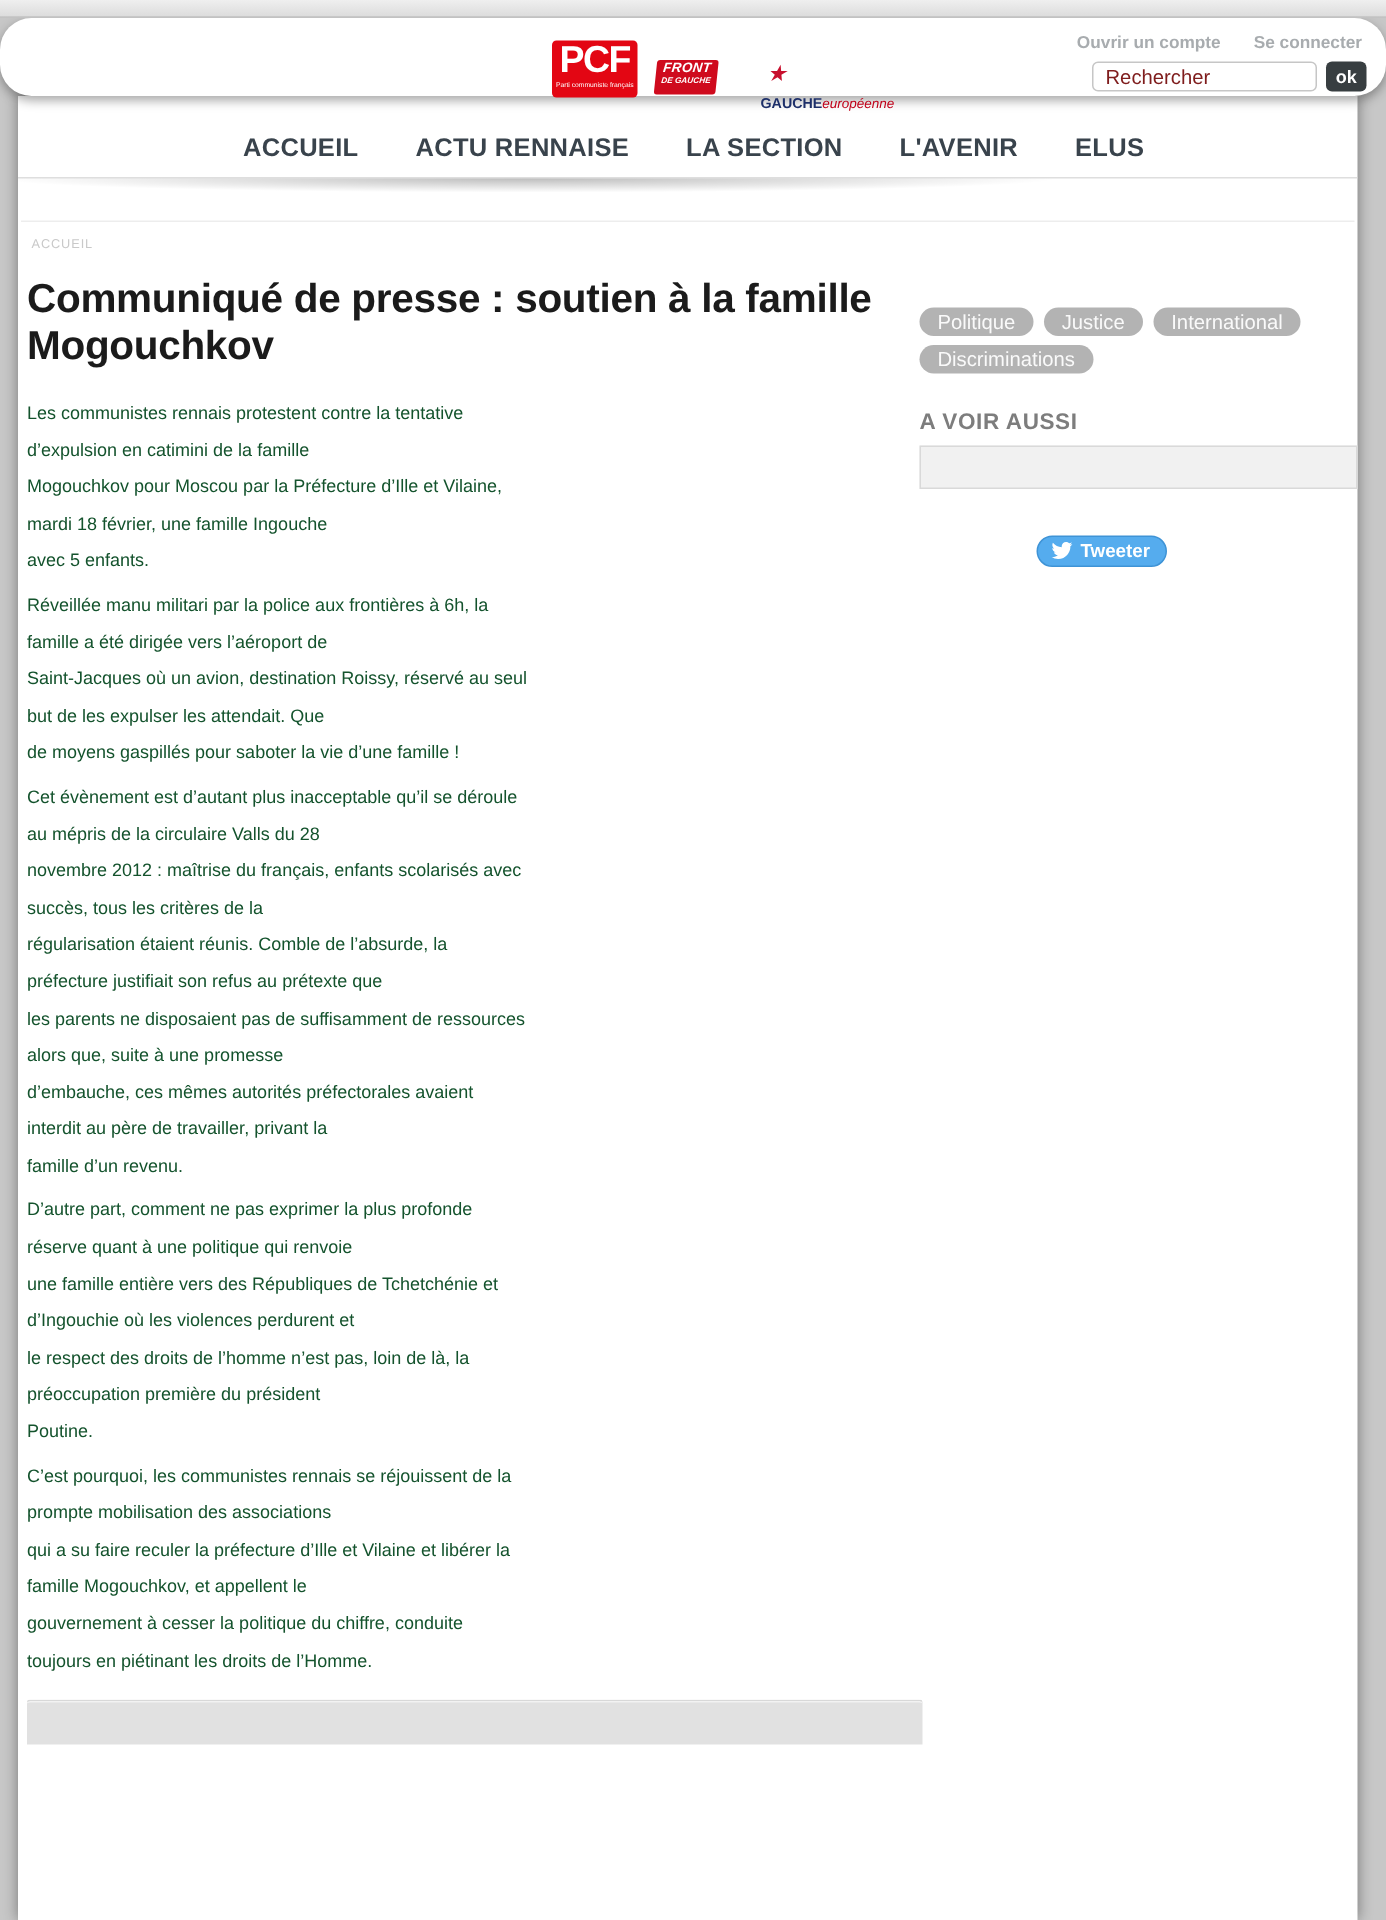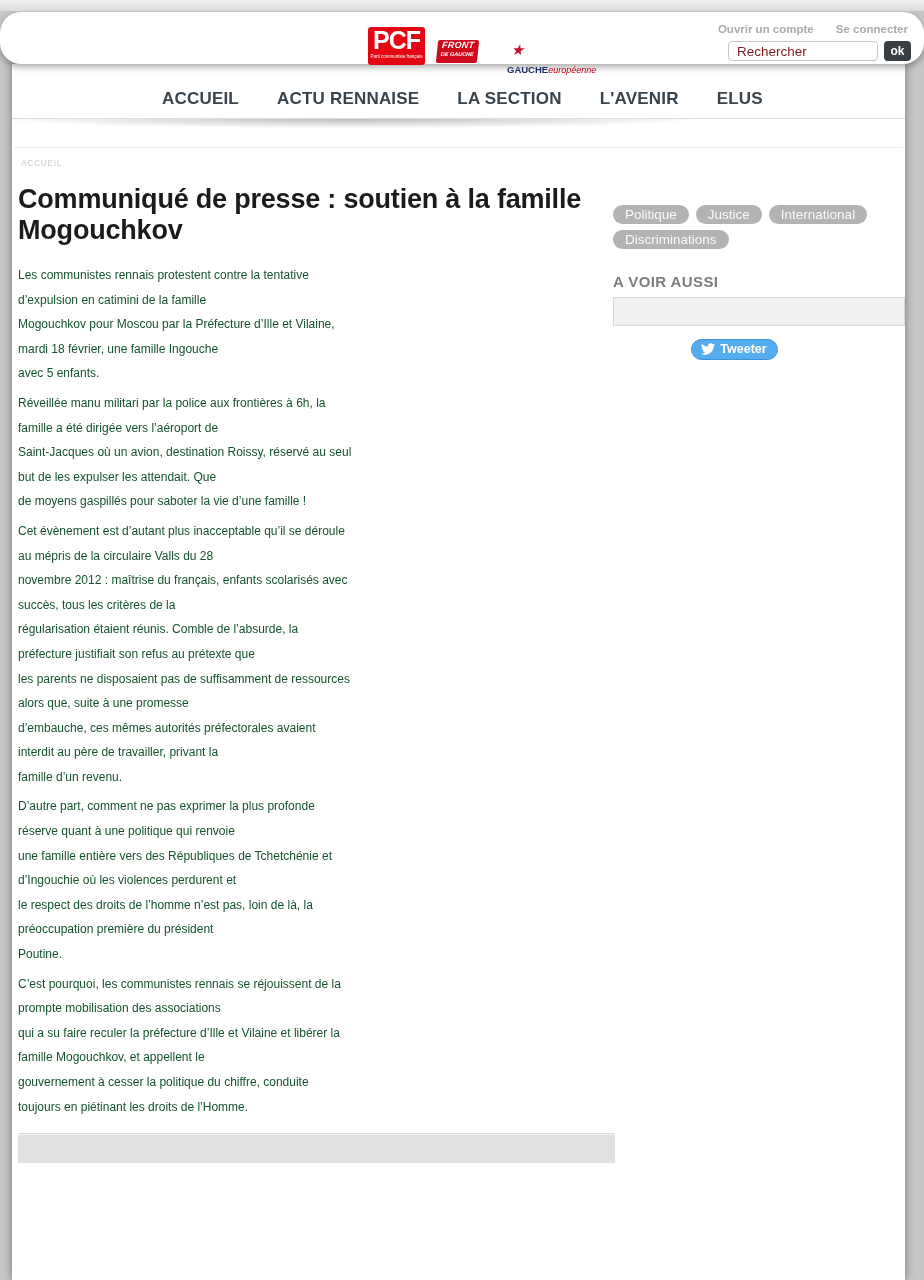--- a/index.html
+++ b/index.html
@@ -75,21 +75,21 @@
 
   
   .sidebar { position:absolute; left:601px; top:131px; width:292px; }
   .side-date { font-size:15.5px; color:#222; }
   .tags { margin-top:10px; display:flex; flex-wrap:wrap; gap:6px 7px; }
   .tag-pill { background:#b3b3b3; color:#fafafa; font-size:13.5px; line-height:19px;
     padding:0 12px; border-radius:11px; cursor:pointer; white-space:nowrap; }
   .see-also-title { margin-top:24px; font-weight:bold; font-size:15px; color:#7d7d7d;
     letter-spacing:.4px; }
   .see-also-box { margin-top:7px; height:29px; background:#f1f1f1; border:1px solid #d9d9d9; }
-  .tweet-row { margin-top:13px; text-align:center; padding-right:49px; }
+  .tweet-row { margin-top:31px; text-align:center; padding-right:49px; }
   .tweet-btn { display:inline-flex; align-items:center; gap:5px; background:#55acee;
     border:1px solid #3e93d6; color:#fff; font-size:12.5px; font-weight:bold;
     padding:2px 10px 3px 9px; border-radius:12px; cursor:pointer; }
   .tweet-btn svg { width:14px; height:14px; }
 </style>
 </head>
 <body>
 
 <div class="top-strip"></div>
 

